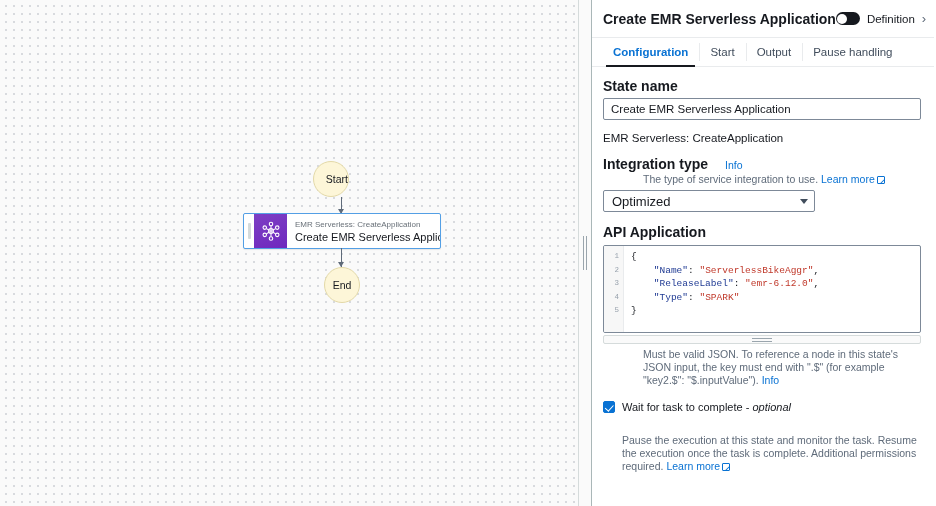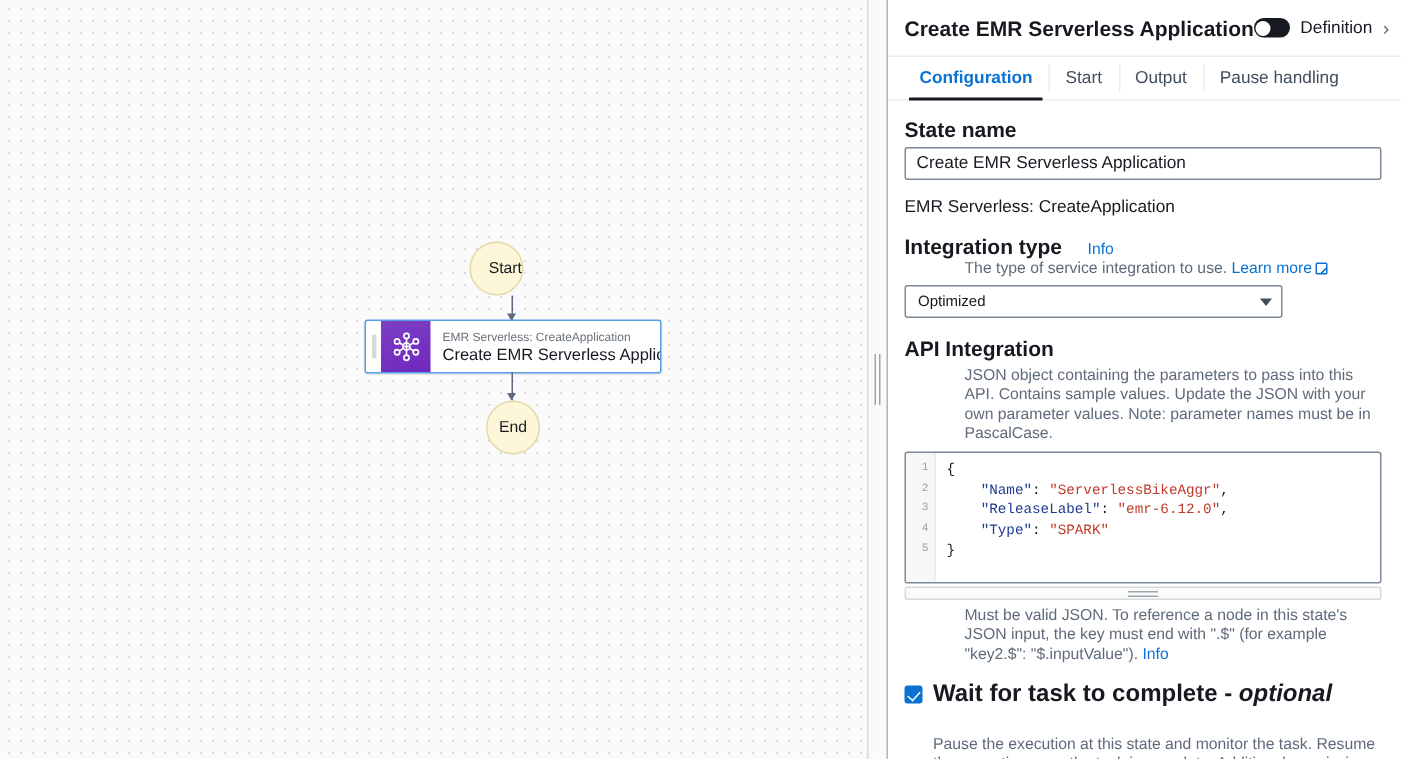--- a/index.html
+++ b/index.html
@@ -309,29 +309,29 @@
     content: "";
     position: absolute;
     left: 2px; top: 3.5px;
     width: 5px; height: 1px;
     background: #0972d3;
     transform: rotate(-45deg);
   }
 
   .select {
     margin-top: 4px;
-    width: 252px;
+    width: 212px;
     height: 22px;
     border: 1px solid #7d8998;
     border-radius: 2px;
     background: #ffffff;
     display: flex;
     align-items: center;
     padding: 0 6px 0 8px;
-    font-size: 10px;
+    font-size: 13px;
     color: #16191f;
     cursor: pointer;
   }
   .select .caret {
     margin-left: auto;
     width: 0; height: 0;
     border-left: 4px solid transparent;
     border-right: 4px solid transparent;
     border-top: 5px solid #414d5c;
   }
@@ -417,24 +417,23 @@
   .checkbox::after {
     content: "";
     position: absolute;
     left: 3px; top: 1px;
     width: 3.5px; height: 6.5px;
     border: solid #ffffff;
     border-width: 0 1.6px 1.6px 0;
     transform: rotate(42deg);
   }
   .check-main {
-    font-size: 16px;
+    font-size: 11px;
     color: #16191f;
     line-height: 14px;
-    font-weight: bold;
   }
   .check-main em { font-style: italic; }
   .check-desc {
     font-size: 10.5px;
     color: #5f6b7a;
     line-height: 13px;
     margin-top: 20px;
     padding-left: 19px;
   }
 </style>
@@ -549,22 +548,21 @@
           <span class="inline-link">Learn more</span><span class="ext-icon"></span>
         </div>
         <div class="select">
           <span>Optimized</span>
           <span class="caret"></span>
         </div>
       </div>
 
       
       <div class="section">
-        <div class="field-label">API Integration</div>
-        <div class="hint">JSON object containing the parameters to pass into this API. Contains sample values. Update the JSON with your own parameter values. Note: parameter names must be in PascalCase.</div>
+        <div class="field-label">API Application</div>
 
         <div class="editor">
           <div class="gutter">
               <div>1</div>
               <div>2</div>
               <div>3</div>
               <div>4</div>
               <div>5</div>
             </div>
           <div class="code">

